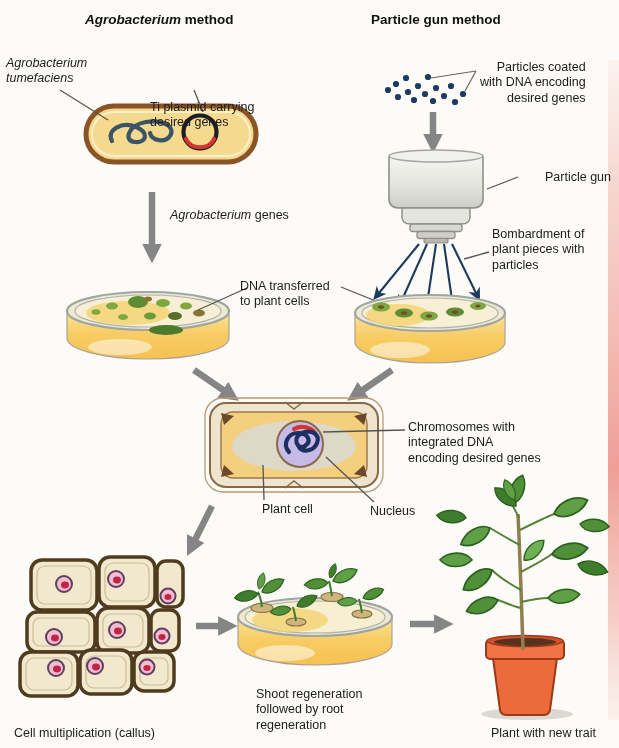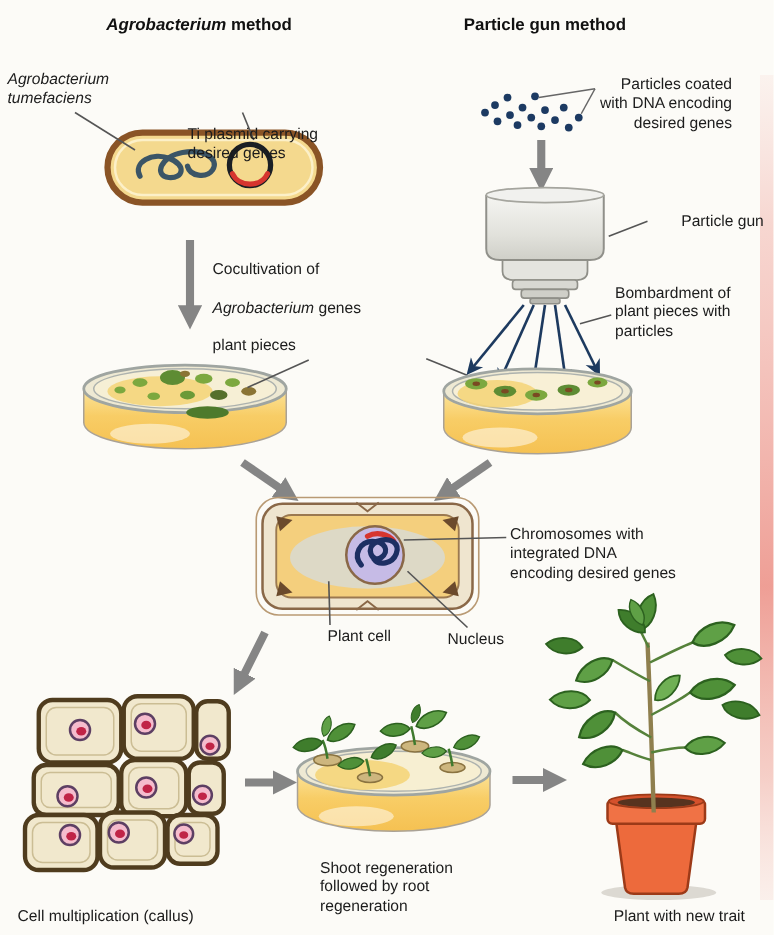--- a/index.html
+++ b/index.html
@@ -311,39 +311,39 @@
     <span class="italic">Agrobacterium</span><span> method</span>
   </div>
   <div class="title" style="left:371px; top:12px;">Particle gun method</div>
 
   <div class="label italic" style="left:6px; top:56px;">Agrobacterium
 tumefaciens</div>
   <div class="label" style="left:150px; top:56px;margin-top:44px;">Ti plasmid carrying
 desired genes</div>
 
   <div class="label" style="left:170px; top:193px; width:135px;">
-    <div>Cocultivation of</div>
     <div><span class="italic">Agrobacterium</span><span> genes</span></div>
-    <div>plant pieces</div>
   </div>
 
+  <div class="label" style="left:240px; top:279px;">DNA transferred
+to plant cells</div>
 
   <div class="label" style="left:480px; top:60px;text-align:right;">Particles coated
 with DNA encoding
 desired genes</div>
   <div class="label" style="left:521px; top:170px;margin-left:24px;">Particle gun</div>
   <div class="label" style="left:492px; top:227px;">Bombardment of
 plant pieces with
 particles</div>
 
   <div class="label" style="left:408px; top:420px;">Chromosomes with
 integrated DNA
 encoding desired genes</div>
   <div class="label" style="left:262px; top:502px;">Plant cell</div>
-  <div class="label" style="left:358px; top:504px;">Nucleus</div>
+  <div class="label" style="left:370px; top:504px;">Nucleus</div>
 
   <div class="label" style="left:14px; top:726px;">Cell multiplication (callus)</div>
   <div class="label" style="left:256px; top:687px;">Shoot regeneration
 followed by root
 regeneration</div>
   <div class="label" style="left:468px; top:726px;margin-left:23px;">Plant with new trait</div>
 
 </div>
 
 </body></html>

